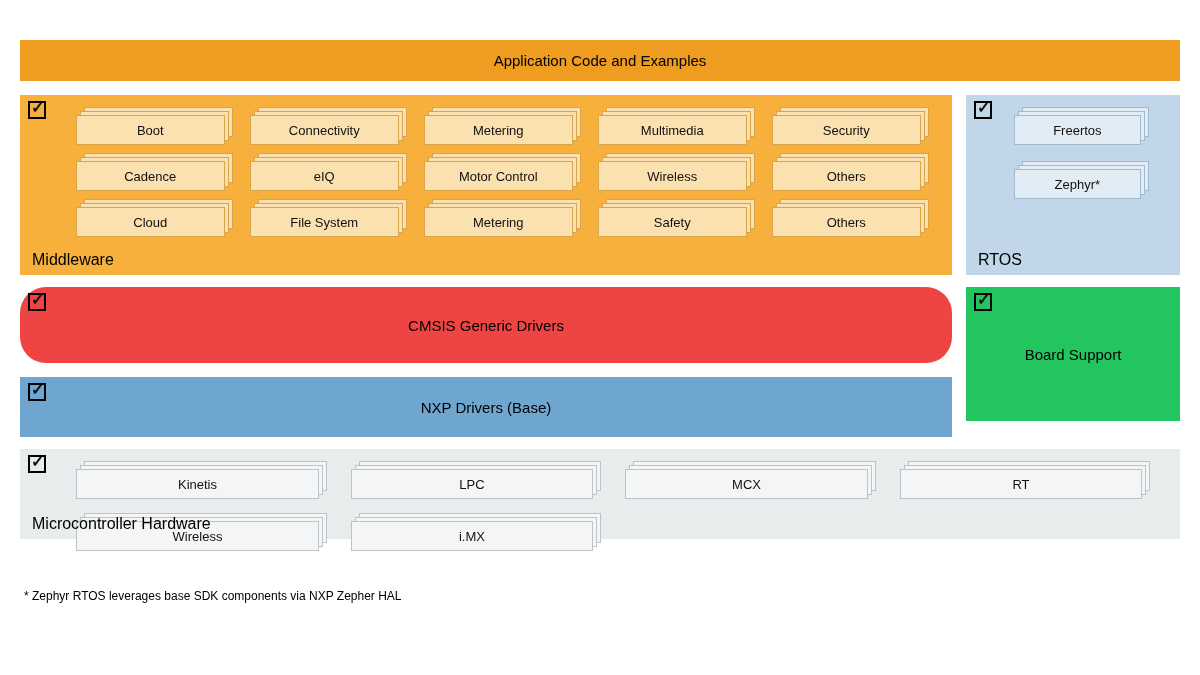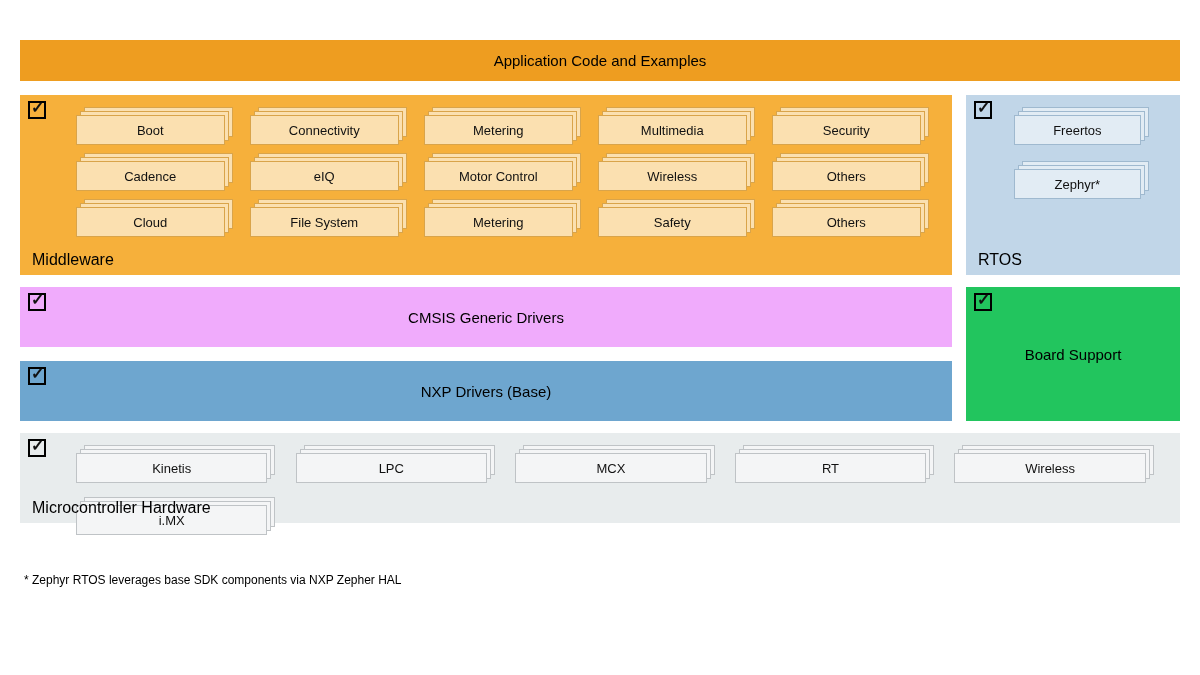--- a/index.html
+++ b/index.html
@@ -72,44 +72,44 @@
   
   .rtos {
     background: #c1d6e8;
     height: 180px;
   }
   .rtos-stack { padding: 4px 10px 22px 36px; display: flex; flex-direction: column; gap: 14px; }
 
   
   .drivers-col { display: flex; flex-direction: column; gap: 14px; }
   .cmsis {
-    background: #f0abfc;
-    height: 60px;
-    display: flex; align-items: center; justify-content: center;
+    background: #ef4444;
+    height: 76px;
+    display: flex; align-items: center; justify-content: center; border-radius: 26px;
   }
   .nxp {
     background: #6ea6cf;
     height: 60px;
     display: flex; align-items: center; justify-content: center;
   }
   .board-support {
     background: #22c55e;
     height: 134px;
     display: flex; align-items: center; justify-content: center;
     text-align: center;
   }
 
   
   .hardware {
     background: #e8eced;
     height: 90px;
   }
   .hw-grid {
     display: grid;
-    grid-template-columns: repeat(5, 1fr);
+    grid-template-columns: repeat(4, 1fr);
     gap: 16px;
     padding: 4px 10px 22px 44px;
   }
 
   
   .stack {
     position: relative;
     height: 36px;
   }
   .stack .layer {

